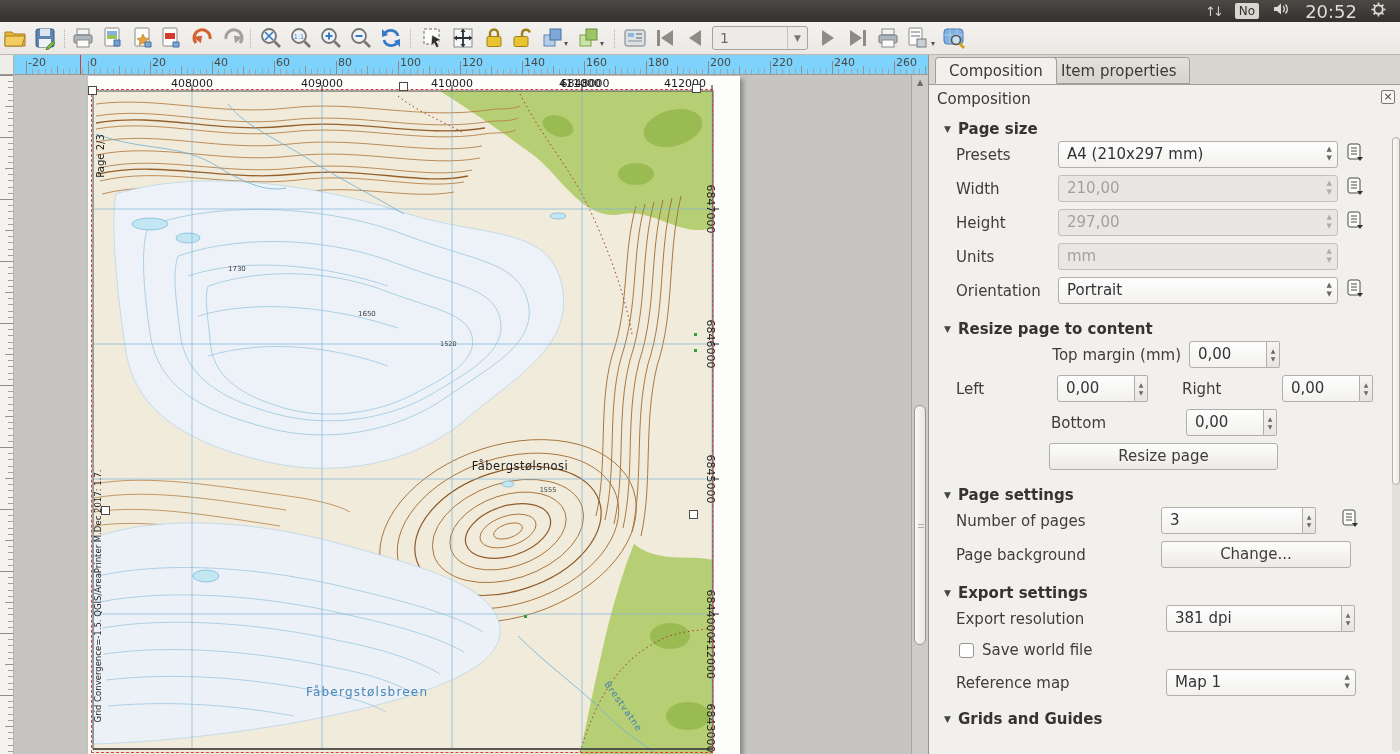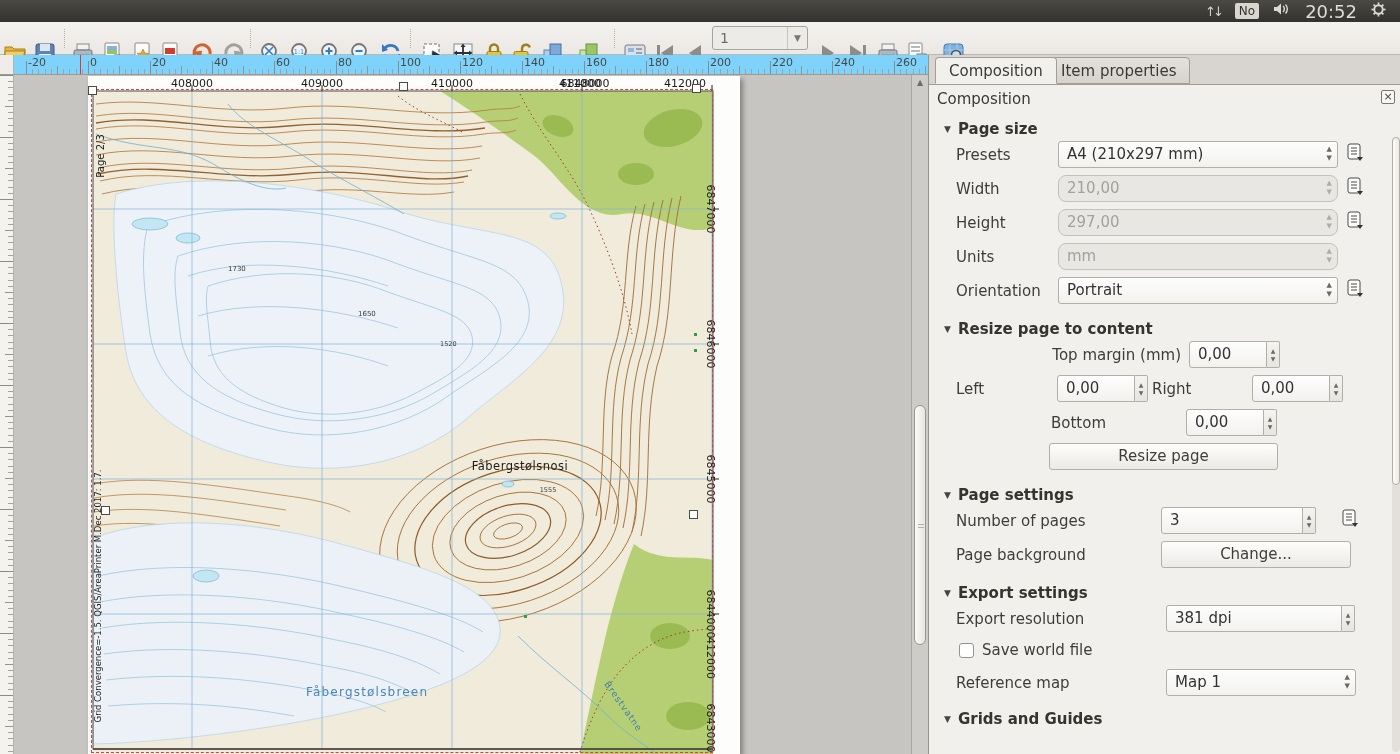--- a/index.html
+++ b/index.html
@@ -13,21 +13,21 @@
     padding-right:14px; font-size:15px; }
   .kbd-badge { background:#d9d6d0; color:#33312e; font-size:12px;
     padding:0 4px; border-radius:2px; line-height:16px; }
   .net-arrows { font-size:13px; letter-spacing:-3px; color:#d5d2cc; }
   .clock { font-size:18px; }
 
   
   .toolbar { position:absolute; left:0; top:22px; width:1400px; height:33px;
     background:linear-gradient(#f4f2ef,#ebe8e4); border-bottom:1px solid #bcb8b2;
     }
-  .tbtn { position:absolute; top:18px; width:26px; height:26px; border-radius:3px; }
+  .tbtn { position:absolute; top:3px; width:26px; height:26px; border-radius:3px; }
   .tbtn svg { width:24px; height:24px; margin:1px; }
   .tsep { position:absolute; top:7px; width:1px; height:19px;
     border-left:1px dotted #b4b0aa; }
   .ddk { position:absolute; font-size:8px; color:#555; top:14px; }
   .pagebox { position:absolute; left:712px; top:4px; width:96px; height:24px;
     border:1px solid #a7a39d; border-radius:3px; background:#ecebe8;
     display:flex; overflow:hidden; }
   .pagebox input { flex:1; border:none; background:transparent; color:#6e6c69;
     font-size:14px; padding-left:7px; outline:none; width:70px;
     font-family:"DejaVu Sans",sans-serif;}
@@ -108,21 +108,21 @@
   .sect .tri { font-size:9px; margin-right:7px; color:#444; font-weight:normal;}
   .prow { display:flex; align-items:center; margin:0 0 7px 27px; height:27px; }
   .plabel { font-size:15px; color:#3e3d39; }
   .w102 { width:102px; } .w205 { width:205px; } .w210 { width:210px; }
 
   .combo, .field { height:27px; border:1px solid #b2aea8; border-radius:3px;
     background:linear-gradient(#fefefe,#f2f1ee); font-size:15px; color:#333;
     padding:2px 8px; position:relative; line-height:21px; }
   .combo .spin, .field .spin { position:absolute; right:5px; top:3px; font-size:7px;
     line-height:9px; color:#6b6965; text-align:center; }
-  .disabled { background:#e9e7e3; color:#a4a19c; border-color:#c4c0ba;border-radius:8px; }
+  .disabled { background:#e9e7e3; color:#a4a19c; border-color:#c4c0ba; }
   .disabled .spin { color:#b0ada7; }
   .sidespin { width:13px; height:27px; border:1px solid #b2aea8; border-left:none;
     border-radius:0 2px 2px 0; background:linear-gradient(#f5f4f1,#e7e5e1);
     font-size:6px; line-height:8px; color:#6b6965; text-align:center; padding-top:5px; }
   .numfield { border-radius:3px 0 0 3px; }
   .btn { height:27px; border:1px solid #b2aea8; border-radius:3px;
     background:linear-gradient(#fdfdfc,#eceae6); font-size:15px; color:#3e3d39;
     text-align:center; line-height:25px; }
   .ovr { margin-left:8px; }
   .cb { width:15px; height:15px; border:1px solid #98948d; border-radius:3px;
@@ -555,21 +555,21 @@
         </div>
       <div class="prow" style="margin-left:110px">
         <span class="plabel" style="width:150px;text-align:right;padding-right:8px">Top margin (mm)</span>
         <span class="field numfield" style="width:78px"><span>0,00</span></span>
           <span class="sidespin">▲<br>▼</span>
       </div>
       <div class="prow">
         <span class="plabel" style="width:101px">Left</span>
         <span class="field numfield" style="width:78px"><span>0,00</span></span>
           <span class="sidespin">▲<br>▼</span>
-        <span class="plabel" style="width:100px;margin-left:4px">Right</span>
+        <span class="plabel" style="width:100px;margin-left:34px">Right</span>
         <span class="field numfield" style="width:78px"><span>0,00</span></span>
           <span class="sidespin">▲<br>▼</span>
       </div>
       <div class="prow" style="margin-left:122px">
         <span class="plabel" style="width:135px">Bottom</span>
         <span class="field numfield" style="width:78px"><span>0,00</span></span>
           <span class="sidespin">▲<br>▼</span>
       </div>
       <div class="prow" style="margin-left:120px">
         <span class="btn" style="width:229px">Resize page</span>

